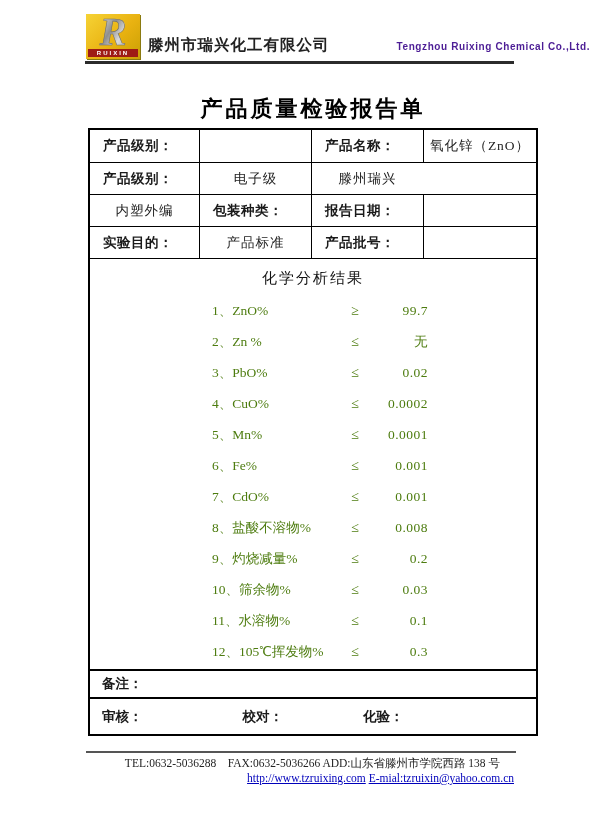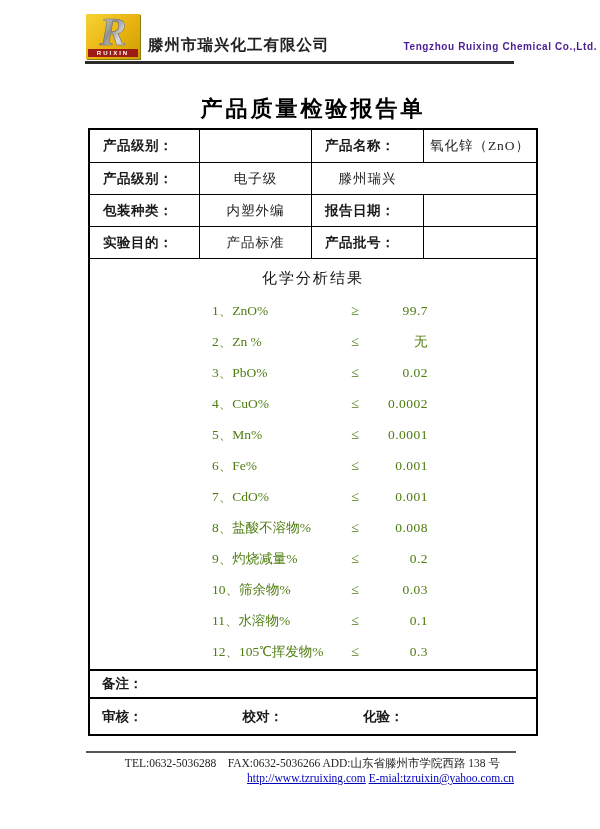--- a/index.html
+++ b/index.html
@@ -20,21 +20,21 @@
     background:linear-gradient(135deg,#f6d335 0%, #e9b211 55%, #caa004 100%);
     box-shadow:1px 1px 0 #8a7a10;
   }
   .logo svg { position:absolute; left:1px; top:-1px; width:52px; height:37px; }
   .logo-band {
     position:absolute; left:2px; right:2px; bottom:2px; height:8px;
     background:#9e1b15; color:#ffffff;
     font-size:6px; line-height:8px; font-weight:bold; letter-spacing:2px;
     text-align:center; font-family:"Liberation Sans", sans-serif;
   }
-  .company-names { display:flex; align-items:baseline; gap:26px; padding-bottom:3px; white-space:nowrap;text-align:right; }
+  .company-names { display:flex; align-items:baseline; gap:19px; padding-bottom:3px; white-space:nowrap;text-align:right; }
   .company-cn {
     font-family:"Liberation Serif", serif; font-weight:bold;
     font-size:15.5px; letter-spacing:1px; color:#222;
   }
   .company-en {
     font-family:"Liberation Sans", sans-serif; font-weight:bold;
     font-size:10px; letter-spacing:0.6px; color:#4c1d95;margin-left:48px;
   }
   .header-rule {
     position:absolute; left:85px; top:61px; width:429px; height:3px;
@@ -142,22 +142,22 @@
       <div class="cell val"></div>
       <div class="cell lab">产品名称：</div>
       <div class="cell val">氧化锌（ZnO）</div>
     </div>
     <div class="info-row">
       <div class="cell lab">产品级别：</div>
       <div class="cell val">电子级</div>
       <div class="cell val">滕州瑞兴</div>
     </div>
     <div class="info-row">
+      <div class="cell val">内塑外编</div>
       <div class="cell lab">包装种类：</div>
-      <div class="cell val">内塑外编</div>
       <div class="cell lab">报告日期：</div>
       <div class="cell val"></div>
     </div>
     <div class="info-row">
       <div class="cell lab">实验目的：</div>
       <div class="cell val">产品标准</div>
       <div class="cell lab">产品批号：</div>
       <div class="cell val"></div>
     </div>
 

